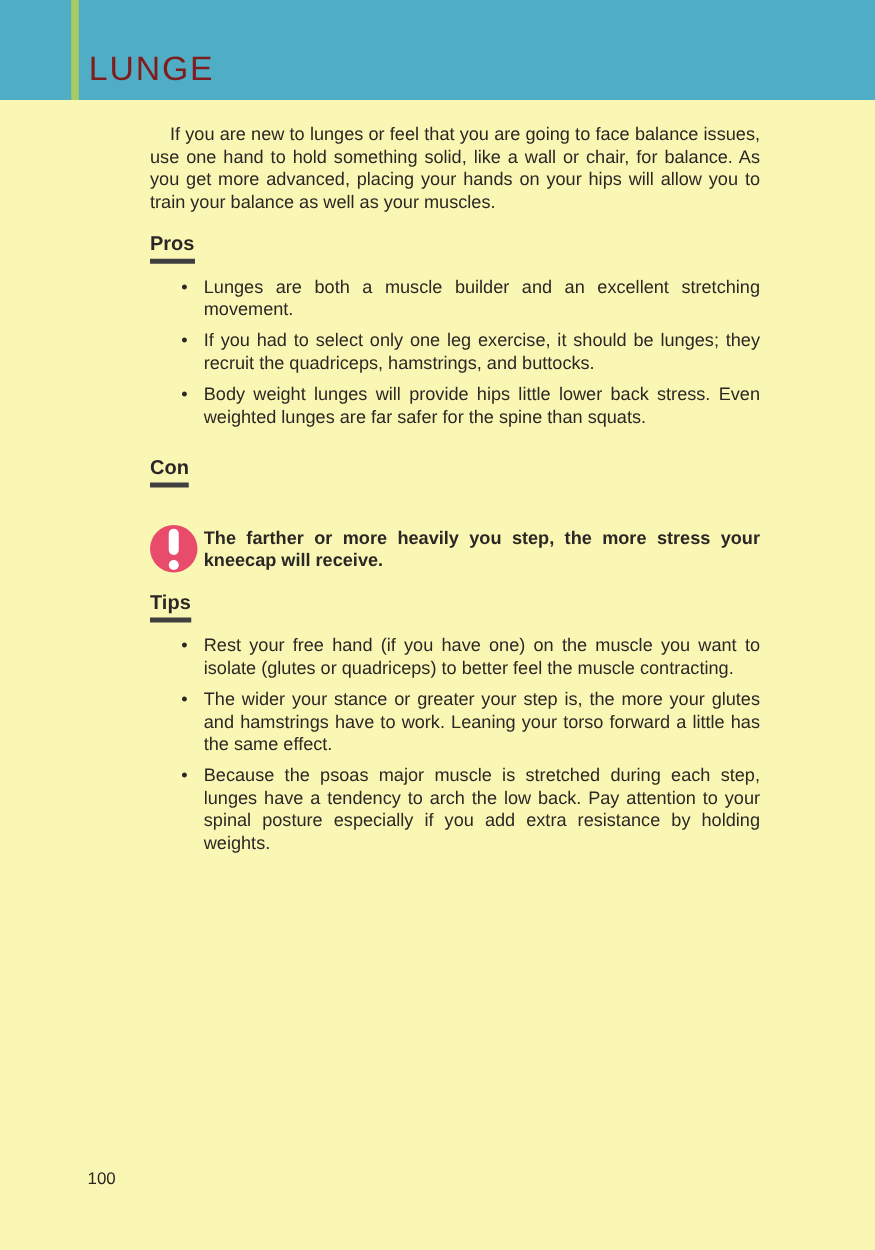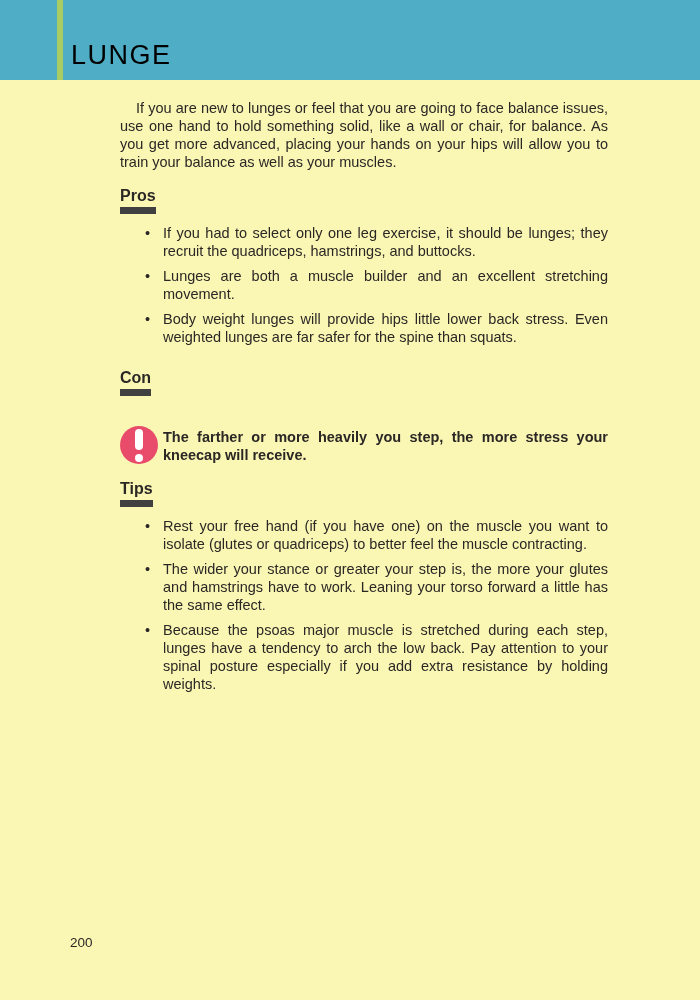--- a/index.html
+++ b/index.html
@@ -23,21 +23,21 @@
   }
   .accent-stripe {
     position: absolute;
     left: 57px; top: 0;
     width: 6px; height: 80px;
     background: #A9CB63;
   }
   .chapter-title {
     position: absolute;
     left: 71px; top: 42px;
-    color: #000000;
+    color: #7f1d1d;
     font-size: 27px;
     font-weight: 300;
     letter-spacing: 1.5px;
     line-height: 1;
   }
   
   .content {
     padding: 19px 92px 0 120px;
     font-size: 14.5px;
     line-height: 18px;
@@ -46,21 +46,21 @@
     margin: 0;
     text-align: justify;
     text-indent: 16px;
   }
   .section-heading {
     display: inline-block;
     margin: 16px 0 10px 0;
     font-size: 16px;
     font-weight: bold;
     padding-bottom: 2px;
-    border-bottom: 7px solid #404040;
+    border-bottom: 4px solid #404040;
   }
   .heading-row { line-height: 18px; }
   ul.bullets {
     list-style: none;
     margin: 0; padding: 0;
   }
   ul.bullets li {
     position: relative;
     padding-left: 43px;
     margin: 0 0 7px 0;
@@ -125,22 +125,22 @@
   </div>
 
   <div class="content">
 
     <p class="intro">If you are new to lunges or feel that you are going to face balance issues, use one hand to hold something solid, like a wall or chair, for balance. As you get more advanced, placing your hands on your hips will allow you to train your balance as well as your muscles.</p>
 
     <div class="heading-row">
       <span class="section-heading">Pros</span>
     </div>
     <ul class="bullets">
+      <li>Lunges are both a muscle builder and an excellent stretching movement.</li>
       <li>If you had to select only one leg exercise, it should be lunges; they recruit the quadriceps, hamstrings, and buttocks.</li>
-      <li>Lunges are both a muscle builder and an excellent stretching movement.</li>
       <li>Body weight lunges will provide hips little lower back stress. Even weighted lunges are far safer for the spine than squats.</li>
     </ul>
 
     <div class="heading-row">
       <span class="section-heading">Con</span>
     </div>
 
     <div class="warning">
       <div class="warn-icon">
         <div class="warn-bar"></div>
@@ -153,15 +153,15 @@
       <span class="section-heading">Tips</span>
     </div>
     <ul class="bullets">
       <li>Rest your free hand (if you have one) on the muscle you want to isolate (glutes or quadriceps) to better feel the muscle contracting.</li>
       <li>The wider your stance or greater your step is, the more your glutes and hamstrings have to work. Leaning your torso forward a little has the same effect.</li>
       <li>Because the psoas major muscle is stretched during each step, lunges have a tendency to arch the low back. Pay attention to your spinal posture especially if you add extra resistance by holding weights.</li>
     </ul>
 
   </div>
 
-  <div class="page-number">200</div>
+  <div class="page-number">100</div>
 
 </div>
 
 </body></html>

